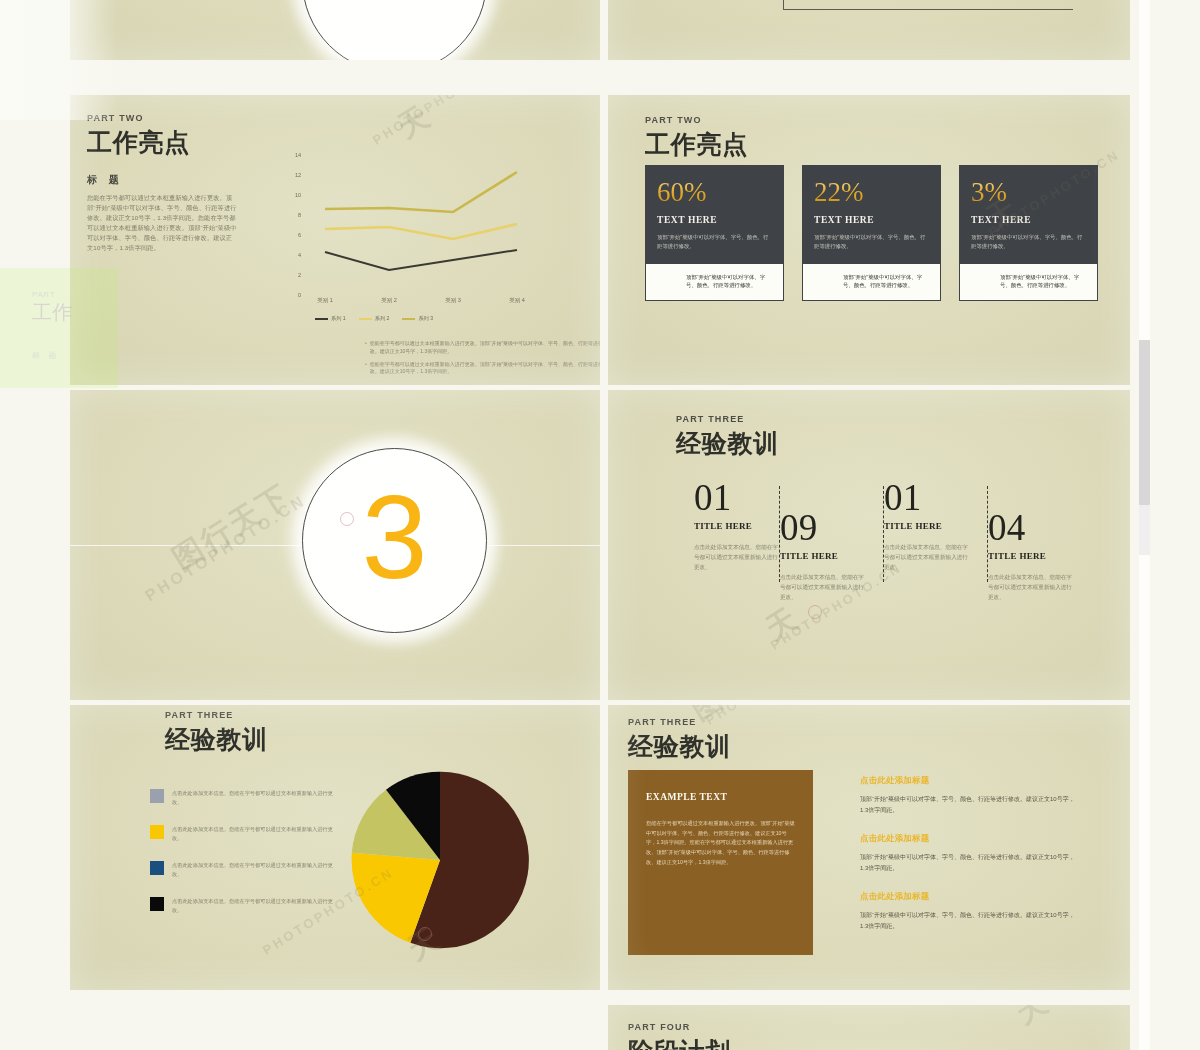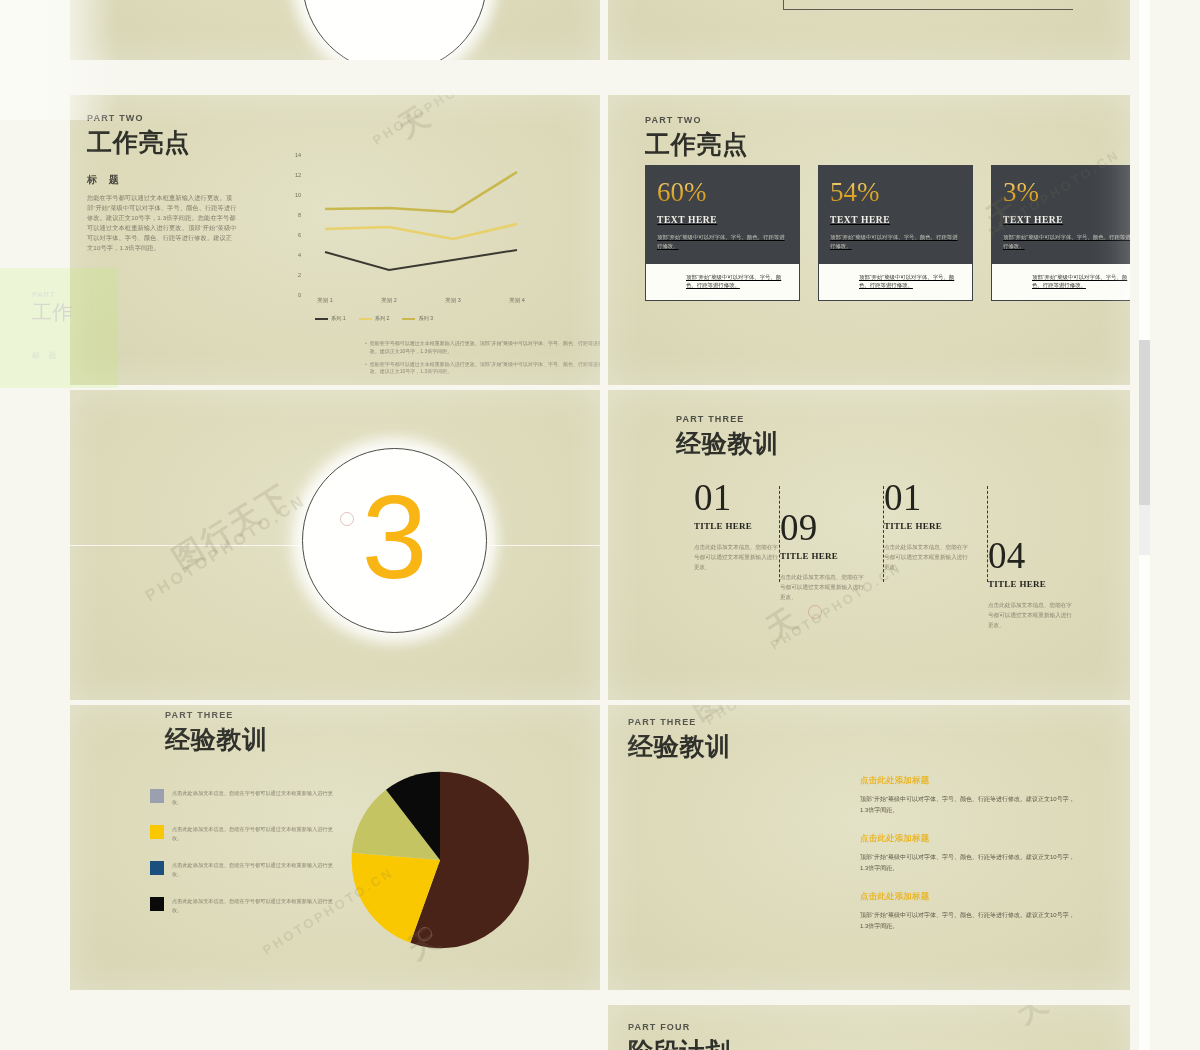--- a/index.html
+++ b/index.html
@@ -79,21 +79,21 @@
   .legendL .ln{ width:13px; height:2px; display:block; }
   .legendL .lt{ font-size:5.2px; color:#6d6c5b; }
   .bulletsL{ position:absolute; left:295px; top:245px; width:250px; }
   .bulletsL .b{ display:flex; gap:3px; margin-bottom:5px; }
   .bulletsL .dot{ font-size:5px; color:#9a9884; line-height:1.5; }
   .bulletsL .bt{ font-size:5px; line-height:1.55; color:#85836e; }
 
   
   .pB{ left:608px; top:95px; width:522px; height:290px; }
   .cards{ position:absolute; left:37px; top:70px; display:flex; gap:18px; }
-  .card{ width:155px;text-decoration:underline; }
+  .card{ width:139px; }
   .card-top{ background:#3f4246; padding:14px 12px 13px 12px; position:relative; }
   .card-pct{
     font-family:"Liberation Serif",serif; font-size:27px; line-height:1;
     background:linear-gradient(180deg,#f6d886 0%, #e0a92c 48%, #c98f15 100%);
     -webkit-background-clip:text; background-clip:text; color:transparent;
     display:inline-block;
   }
   .card-th{ color:#f2f0e8; font-family:"Liberation Serif",serif; font-weight:700;
             font-size:9.5px; letter-spacing:.06em; margin-top:9px;}
   .card-desc{ color:#c7c6bd; font-size:5.4px; line-height:1.62; margin-top:8px; }
@@ -250,21 +250,21 @@
           <div class="card-pct">60%</div>
           <div class="card-th">TEXT HERE</div>
           <div class="card-desc">顶部“开始”菜级中可以对字体、字号、颜色、行距等进行修改。</div>
         </div>
         <div class="card-bot">
           <p>顶部“开始”菜级中可以对字体、字号、颜色、行距等进行修改。</p>
         </div>
       </div>
       <div class="card">
         <div class="card-top">
-          <div class="card-pct">54%</div>
+          <div class="card-pct">22%</div>
           <div class="card-th">TEXT HERE</div>
           <div class="card-desc">顶部“开始”菜级中可以对字体、字号、颜色、行距等进行修改。</div>
         </div>
         <div class="card-bot">
           <p>顶部“开始”菜级中可以对字体、字号、颜色、行距等进行修改。</p>
         </div>
       </div>
       <div class="card">
         <div class="card-top">
           <div class="card-pct">3%</div>
@@ -308,21 +308,21 @@
         <div class="t">TITLE HERE</div>
         <div class="d">点击此处添加文本信息。您能在字号都可以通过文本框重新输入进行更改。</div>
       </div>
       <div class="vdash" style="left:207px;top:6px;height:96px;"></div>
       <div class="step" style="left:208px;top:0px;">
         <div class="n">01</div>
         <div class="t">TITLE HERE</div>
         <div class="d">点击此处添加文本信息。您能在字号都可以通过文本框重新输入进行更改。</div>
       </div>
       <div class="vdash" style="left:311px;top:6px;height:96px;"></div>
-      <div class="step" style="left:312px;top:30px;margin-top:28px;">
+      <div class="step" style="left:312px;top:30px;">
         <div class="n">04</div>
         <div class="t">TITLE HERE</div>
         <div class="d">点击此处添加文本信息。您能在字号都可以通过文本框重新输入进行更改。</div>
       </div>
     </div>
     <div class="seal" style="left:200px;top:215px;"></div>
     <div class="wm wm-cn" style="left:150px;top:225px;">天</div>
     <div class="wm wm-big" style="left:160px;top:250px;">PHOTOPHOTO.CN</div>
   </div>
 
@@ -362,20 +362,24 @@
     <div class="seal" style="left:348px;top:222px;"></div>
     <div class="wm wm-cn" style="left:330px;top:230px;">天</div>
     <div class="wm wm-big" style="left:190px;top:240px;">PHOTOPHOTO.CN</div>
   </div>
 
   <div class="slide pF">
     <div style="position:absolute;left:20px;top:12px;">
       <div class="part-label">PART THREE</div>
       <div class="cn-title">经验教训</div>
     </div>
+    <div class="brownbox">
+      <h4>EXAMPLE TEXT</h4>
+      <p>您能在字号都可以通过文本框重新输入进行更改。顶部“开始”菜级中可以对字体、字号、颜色、行距等进行修改。建议正文10号字，1.3倍字间距。您能在字号都可以通过文本框重新输入进行更改。顶部“开始”菜级中可以对字体、字号、颜色、行距等进行修改。建议正文10号字，1.3倍字间距。</p>
+    </div>
     <div class="rcol">
       <h5>点击此处添加标题</h5>
       <p>顶部“开始”菜级中可以对字体、字号、颜色、行距等进行修改。建议正文10号字，1.3倍字间距。</p>
       <h5>点击此处添加标题</h5>
       <p>顶部“开始”菜级中可以对字体、字号、颜色、行距等进行修改。建议正文10号字，1.3倍字间距。</p>
       <h5>点击此处添加标题</h5>
       <p>顶部“开始”菜级中可以对字体、字号、颜色、行距等进行修改。建议正文10号字，1.3倍字间距。</p>
     </div>
     <div class="wm wm-cn" style="left:75px;top:-10px;">图</div>
     <div class="wm wm-big" style="left:95px;top:10px;">PHOTOPHOTO.CN</div>

